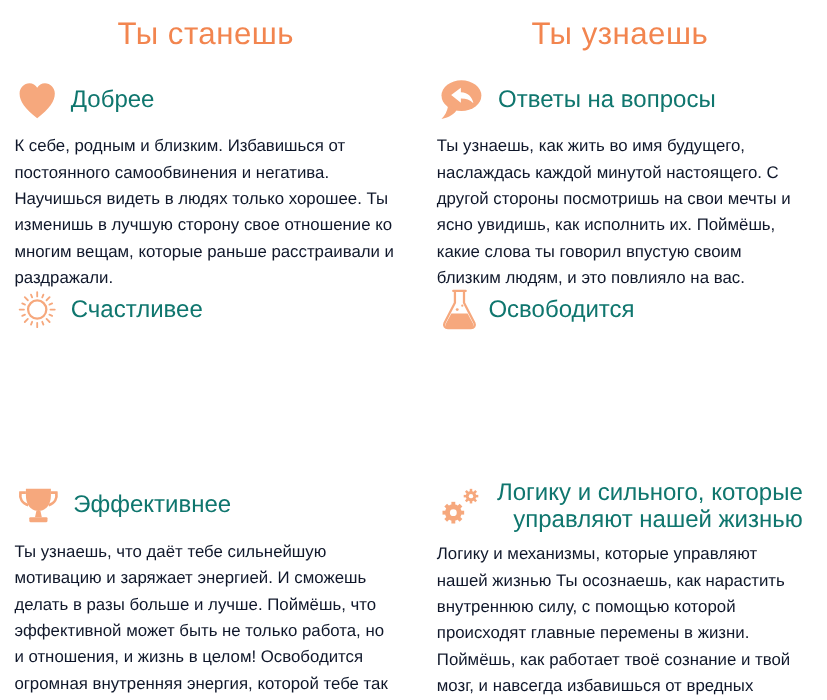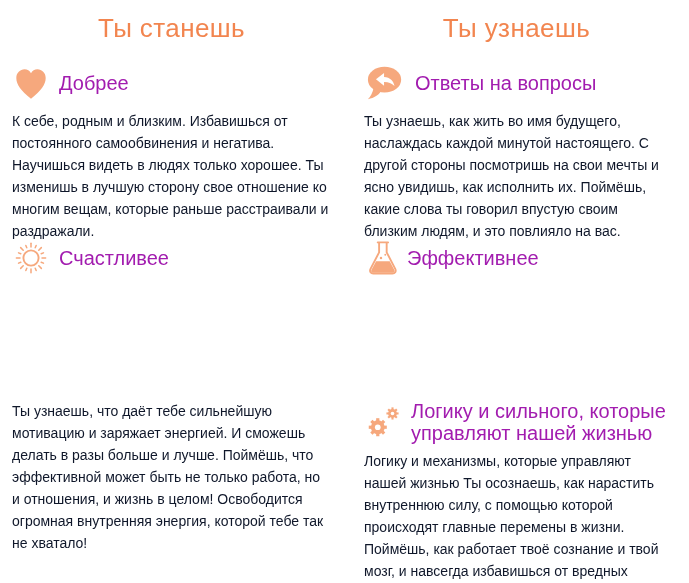--- a/index.html
+++ b/index.html
@@ -25,22 +25,23 @@
   }
   .section { box-sizing: border-box; }
   .sec-head {
     display: flex; align-items: center; gap: 9px;
     min-height: 42px; margin-bottom: 6px;
   }
   .sec-head .icon { flex: 0 0 auto; display: block; line-height: 0; }
   .sec-title {
     margin: 0;
     font-size: 20px; line-height: 22px; font-weight: 400;
-    color: #a21caf;
+    color: #0f766e;
     max-width: 288px;
+    text-align: right;
   }
   .sec-body {
     margin: 0;
     font-size: 14px; line-height: 22px;
     color: #0f172a;
     max-width: 322px;
   }
   svg { display: block; }
 </style>
 </head>
@@ -109,25 +110,36 @@
   <div class="section cell-r">
     <div class="sec-head">
       <span class="icon">
         <svg width="34" height="38" viewBox="0 0 36 40">
           <path fill="none" stroke="#f6a87d" stroke-width="2" stroke-linecap="round" d="M14.5 3.5 H25.5 M16 4 V14 L6.8 31.8 C5.7 34.3 7.2 36.4 9.8 36.4 H30.2 C32.8 36.4 34.3 34.3 33.2 31.8 L24 14 V4"></path>
           <path fill="#f6a87d" d="M12.8 23.5 H27.2 L32.2 32.6 C33 34.4 32 35.6 30 35.6 H10 C8 35.6 7 34.4 7.8 32.6 Z"></path>
           <circle cx="18" cy="20" r="1.3" fill="#f6a87d"></circle>
           <circle cx="22.5" cy="16.5" r="1" fill="#f6a87d"></circle>
         </svg>
       </span>
-      <h3 class="sec-title">Эффективнее</h3>
+      <h3 class="sec-title">Освободится</h3>
     </div>
   </div>
 
   <div class="section cell-l">
+    <div class="sec-head">
+      <span class="icon">
+        <svg width="40" height="36" viewBox="0 0 42 38">
+          <path fill="none" stroke="#f6a87d" stroke-width="2.4" d="M10 8 H5.2 C4.4 13 6.6 17.5 12 19 M32 8 H36.8 C37.6 13 35.4 17.5 30 19"></path>
+          <path fill="#f6a87d" d="M10 4.5 H32 V10.5 C32 18.8 27.4 24 21 24 C14.6 24 10 18.8 10 10.5 Z"></path>
+          <path fill="#f6a87d" d="M19.2 24 H22.8 L24 29.5 H18 Z"></path>
+          <rect x="13" y="29.5" width="16" height="4.5" rx="1" fill="#f6a87d"></rect>
+        </svg>
+      </span>
+      <h3 class="sec-title">Эффективнее</h3>
+    </div>
     <p class="sec-body">Ты узнаешь, что даёт тебе сильнейшую мотивацию и заряжает энергией. И сможешь делать в разы больше и лучше. Поймёшь, что эффективной может быть не только работа, но и отношения, и жизнь в целом! Освободится огромная внутренняя энергия, которой тебе так не хватало!</p>
   </div>
 
   <div class="section cell-r">
     <div class="sec-head">
       <span class="icon">
         <svg width="38" height="38" viewBox="0 0 40 40">
           <g fill="#f6a87d">
             <rect x="12.8" y="16" width="3.4" height="4.4"></rect>
             <rect x="12.8" y="16" width="3.4" height="4.4" transform="rotate(45 14.5 25.5)"></rect>

